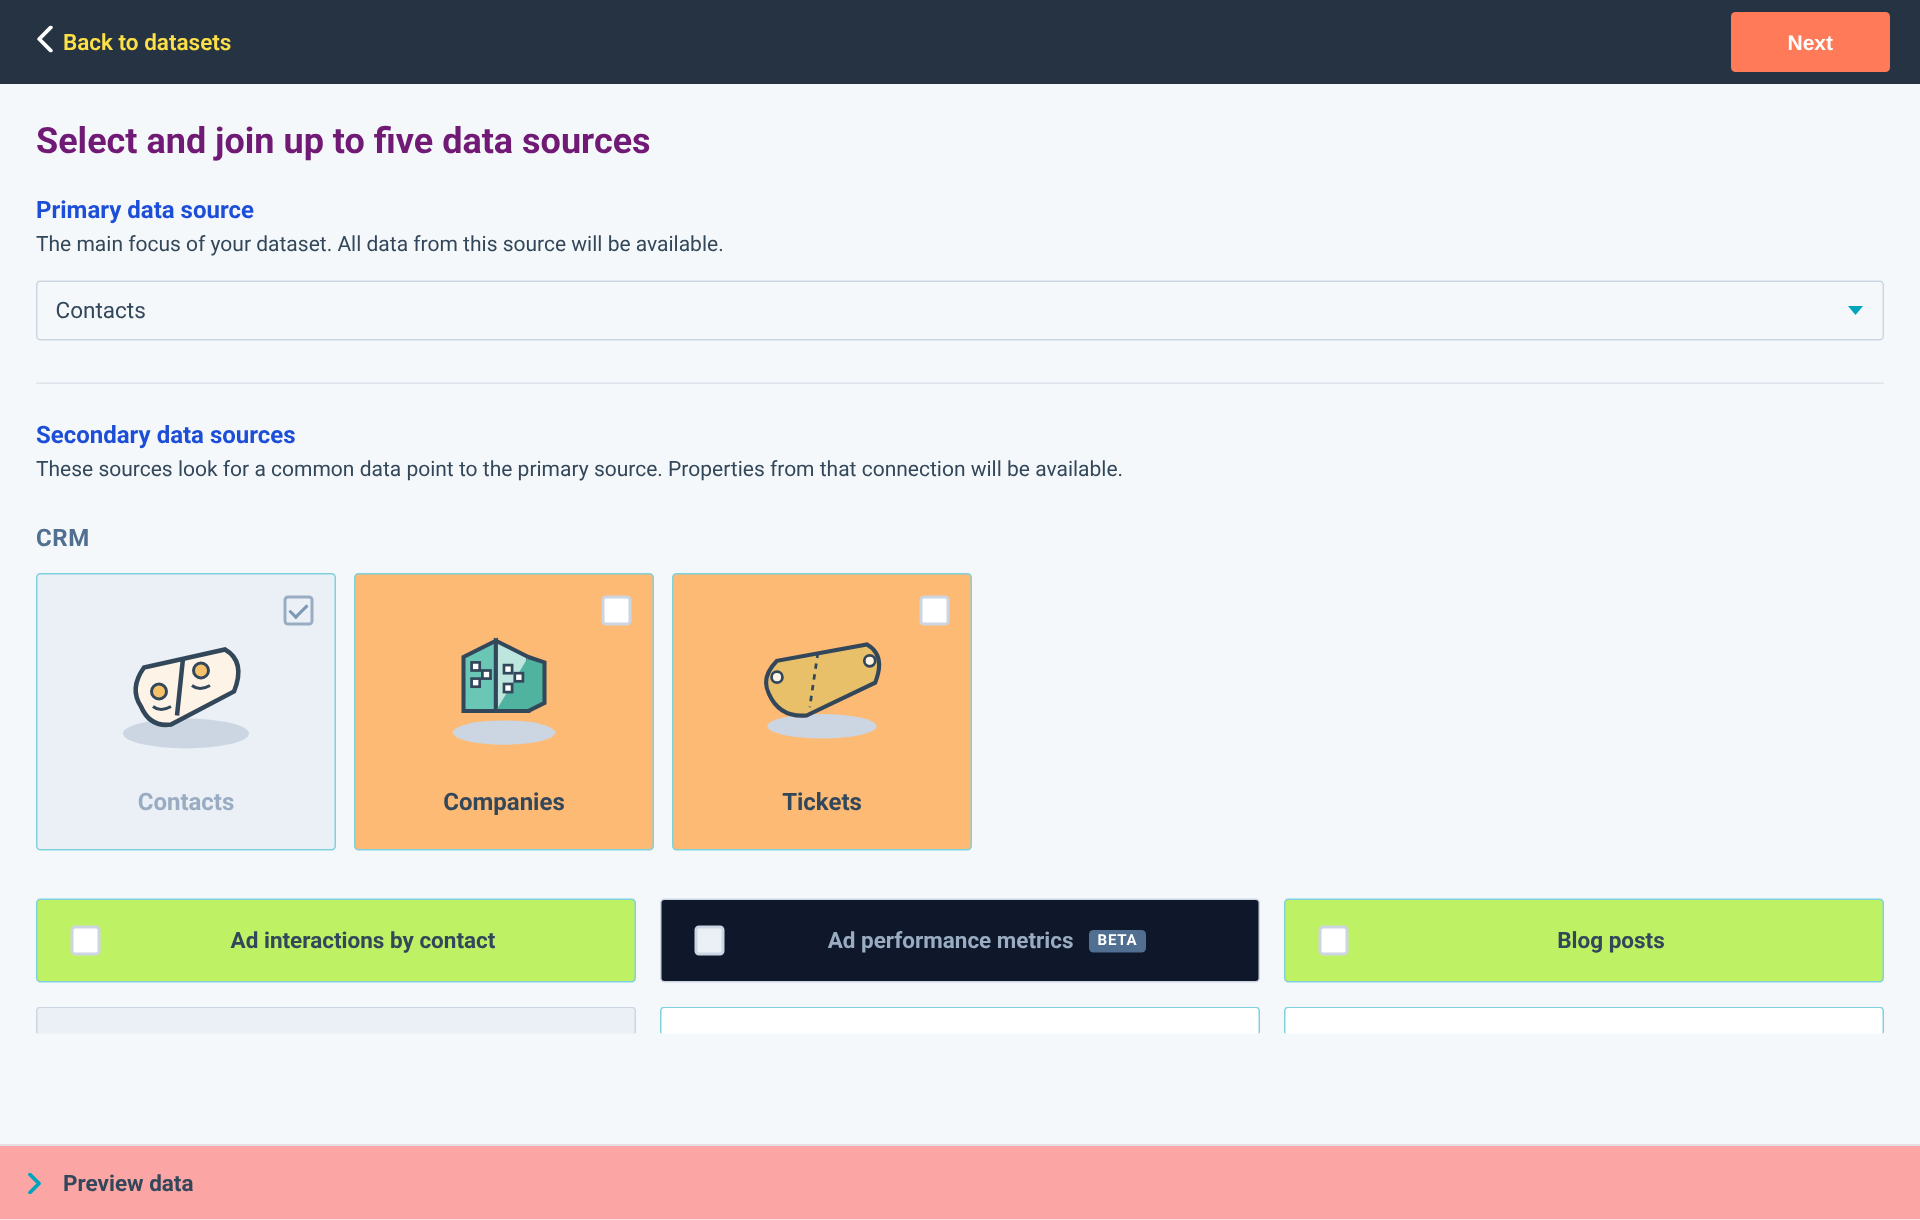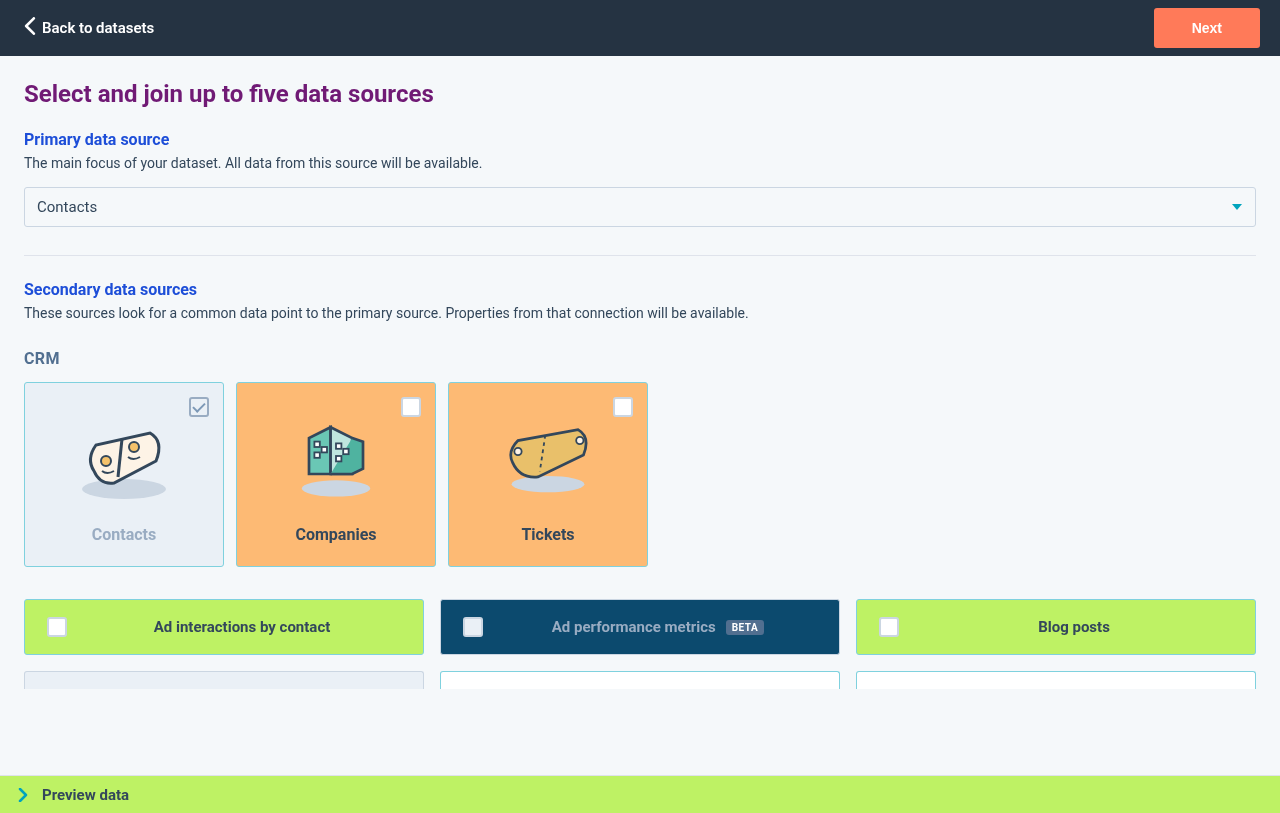--- a/index.html
+++ b/index.html
@@ -19,21 +19,21 @@
     background: #253342;
     height: 56px;
     display: flex;
     align-items: center;
     justify-content: space-between;
     padding: 0 20px 0 24px;
   }
   .back-link {
     display: flex;
     align-items: center;
-    color: #ffffff;
+    color: #fde047;
     font-size: 15px;
     font-weight: 600;
     cursor: pointer;
     gap: 6px;
   }
   .back-link svg { width: 12px; height: 18px; }
   .next-btn {
     background: #ff7a59;
     color: #fff;
     border: none;
@@ -191,21 +191,21 @@
     border-radius: 3px;
     height: 56px;
     display: flex;
     align-items: center;
     justify-content: center;
     gap: 10px;
     cursor: pointer;
     padding: 0 20px 0 56px;
   }
   .wide-card.disabled {
-    background: #0c4a6e;
+    background: #0f172a;
     border-color: #cbd6e2;
     cursor: default;
   }
   .wide-card .chk-sm {
     position: absolute;
     left: 22px;
     top: 50%;
     transform: translateY(-50%);
     width: 20px;
     height: 20px;
@@ -245,22 +245,22 @@
     background:#fff;
   }
   .wide-stub.disabled { background:#eaf0f6; border-color:#cbd6e2;}
 
   
   .preview-bar {
     position: absolute;
     bottom: 0;
     left: 0;
     right: 0;
-    height: 38px;
-    background: #bef264;
+    height: 50px;
+    background: #fca5a5;
     border-top: 1px solid #dfe3eb;
     display: flex;
     align-items: center;
     padding: 0 14px;
     gap: 10px;
   }
   .preview-bar .tw {
     width: 18px; height: 18px;
     display:flex;align-items:center;justify-content:center;
   }

